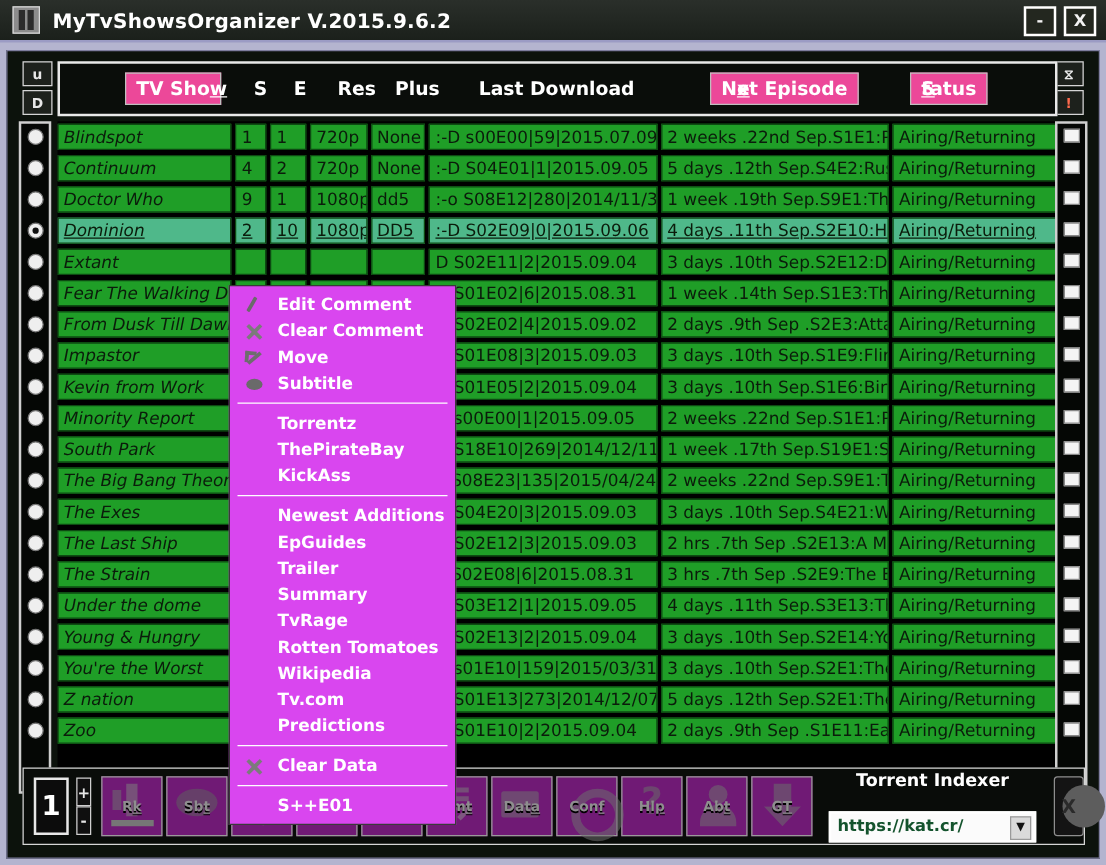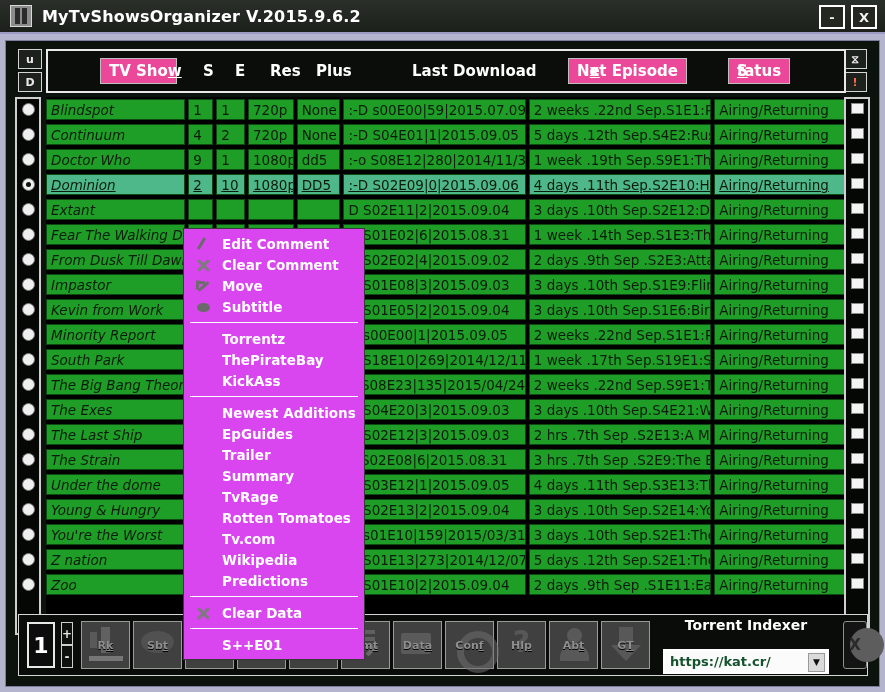--- a/index.html
+++ b/index.html
@@ -117,21 +117,21 @@
           display:flex;align-items:center;padding-left:8px;}
   .counter{width:54px;height:46px;background:#0c0c0c;border:2px solid #e8e8e8;
            color:#ffffff;font-size:22px;font-weight:bold;display:flex;
            align-items:center;justify-content:center;box-sizing:border-box;
            margin-right:6px;}
   .plusminus{width:24px;height:46px;display:flex;flex-direction:column;
              margin-right:8px;}
   .pm{flex:1;background:#0f0f0f;border:1px solid #cfcfcf;color:#e5e5e5;
       font-size:12px;font-weight:bold;display:flex;align-items:center;
       justify-content:center;box-sizing:border-box;cursor:pointer;}
-  .tbtn{width:49px;height:48px;background:#404040;border:1px solid #9a9a9a;
+  .tbtn{width:49px;height:48px;background:#701a75;border:1px solid #9a9a9a;
         box-sizing:border-box;margin-right:3px;position:relative;
         display:flex;align-items:center;justify-content:center;cursor:pointer;}
   .tbtn .t{color:#8e8e8e;font-size:11px;font-weight:bold;position:relative;z-index:2;
            text-shadow:0 1px 0 #000;}
   .tbtn .g{position:absolute;left:0;top:0;right:0;bottom:0;z-index:1;opacity:.55;}
   .g-bars::before{content:"";position:absolute;left:8px;top:10px;width:7px;height:16px;background:#6e6e6e;}
   .g-bars::after{content:"";position:absolute;left:19px;top:5px;width:9px;height:26px;background:#7d7d7d;}
   .g-bars2{position:absolute;left:7px;bottom:7px;width:34px;height:5px;background:#767676;}
   .g-bubble::before{content:"";position:absolute;left:7px;top:9px;width:33px;height:22px;
       background:#5e5e5e;border-radius:50%;}
@@ -203,21 +203,21 @@
     <div class="sidebtn" id="btn-hg">⧖</div>
     <div class="sidebtn" id="btn-ex">!</div>
 
     <div class="hdr-wrap">
       <div class="hdr" id="hdr">
           <span class="boxed" style="left: 52px;">TV Sho<span class="u">w</span></span>
           <span style="left: 155px;">S</span>
           <span style="left: 187px;">E</span>
           <span style="left: 222px;">Res</span>
           <span style="left: 268px;">Plus</span>
-          <span style="left: 364px;">Last Download</span>
+          <span style="left: 335px;">Last Download</span>
           <span class="boxed" style="left: 520px;">N<span class="u">e</span>xt Episode</span>
           <span class="boxed" style="left: 680px;"><span class="u">S</span>tatus</span>
         </div>
     </div>
 
     <div class="rail" id="rail-left">
         <div class="radio"></div>
         <div class="radio"></div>
         <div class="radio"></div>
         <div class="radio on"></div>
@@ -505,24 +505,24 @@
         <div class="ctx-item indent">
           <span class="lbl">Summary</span>
         </div>
         <div class="ctx-item indent">
           <span class="lbl">TvRage</span>
         </div>
         <div class="ctx-item indent">
           <span class="lbl">Rotten Tomatoes</span>
         </div>
         <div class="ctx-item indent">
+          <span class="lbl">Wikipedia</span>
+        </div>
+        <div class="ctx-item indent">
           <span class="lbl">Tv.com</span>
-        </div>
-        <div class="ctx-item indent">
-          <span class="lbl">Wikipedia</span>
         </div>
         <div class="ctx-item indent">
           <span class="lbl">Predictions</span>
         </div>
         <div class="ctx-sep"></div>
         <div class="ctx-item">
           <span class="ico ico-x"></span>
           <span class="lbl">Clear Data</span>
         </div>
         <div class="ctx-sep"></div>

